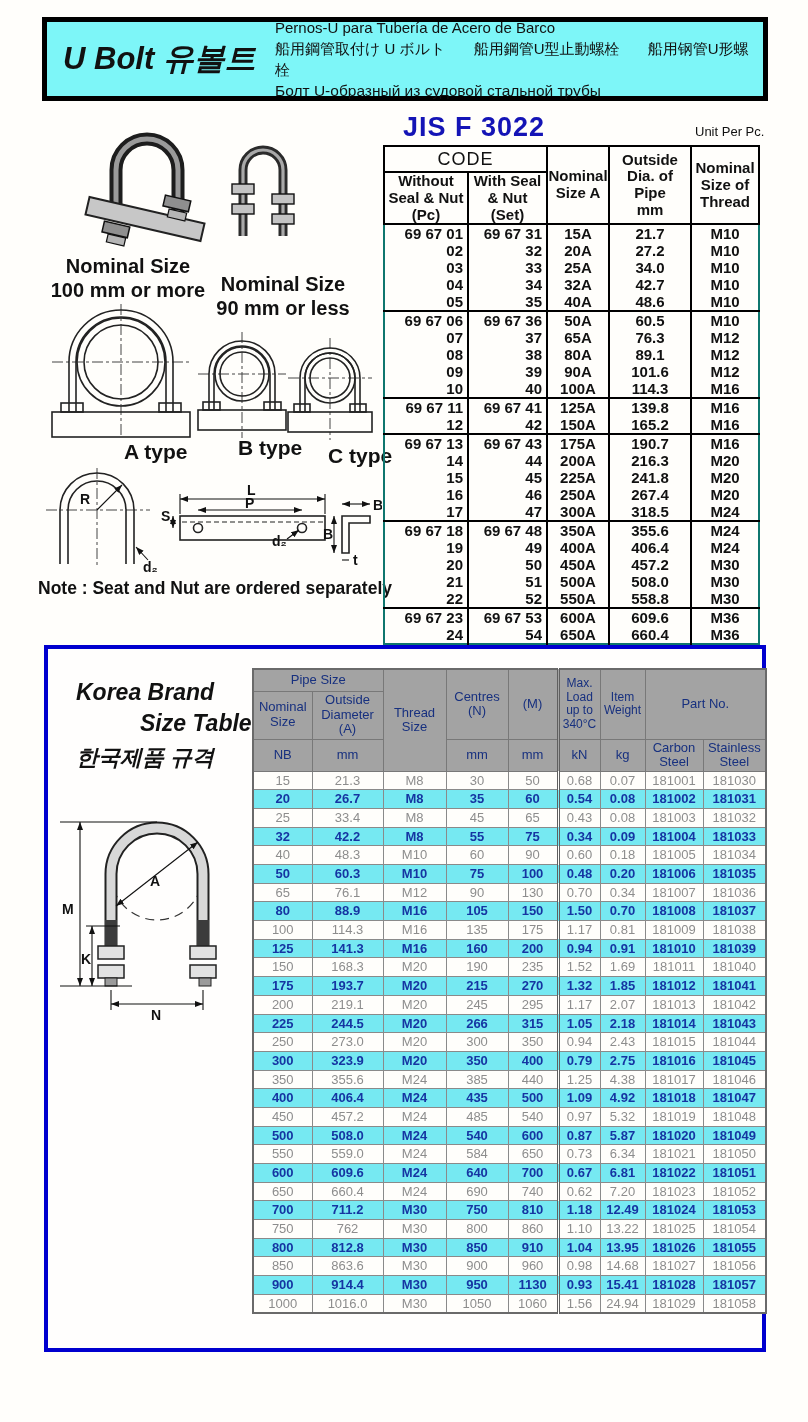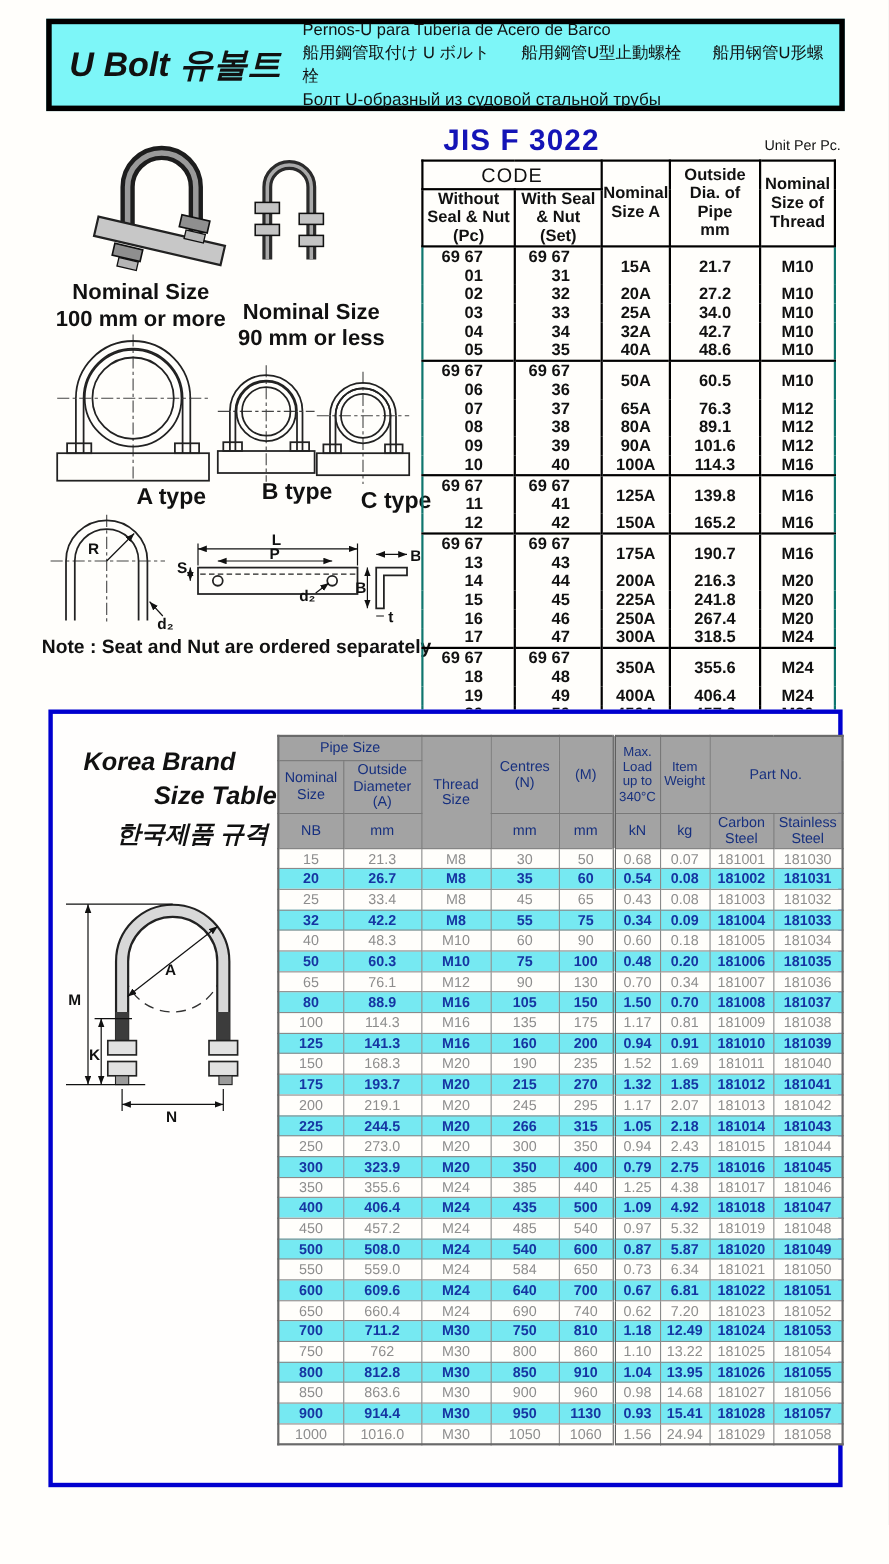--- a/index.html
+++ b/index.html
@@ -40,32 +40,32 @@
     position:absolute; left:383px; top:145px; width:375px;
     border-collapse:collapse; table-layout:fixed; border:2px solid #0f766e;
   }
   .jtable thead th { border:2px solid #000; font-weight:bold; font-size:15px; line-height:1.12; white-space:pre-line; vertical-align:middle; }
   .jtable thead .code-th { font-weight:normal; font-size:18px; height:26px; letter-spacing:1px; }
   .jtable thead tr.h2 th { height:40px;border-radius:20px; }
   .jtable tbody td {
     border:none; border-left:2px solid #000; padding:0;
     font-size:15px; font-weight:bold; height:17px; line-height:17px; text-align:center;
   }
-  .jtable tbody td:nth-child(1), .jtable tbody td:nth-child(2) { text-align:right; padding-right:28px; }
+  .jtable tbody td:nth-child(1), .jtable tbody td:nth-child(2) { text-align:right; padding-right:4px; }
   .jtable tbody td:first-child { border-left:none; }
   .jtable tbody tr.gs td { border-top:2px solid #000; }
   
   .kbox {
     position:absolute; left:44px; top:645px; width:722px; height:707px;
     border:4px solid #0000cf; background:#fffefd;
   }
   .brand { position:absolute; left:28px; top:28px; width:215px; font-style:italic; font-weight:bold; line-height:1.35; }
   .brand .b1 { font-size:23px; }
   .brand .b2 { font-size:23px; margin-left:64px; }
-  .brand .b3 { font-size:22px; margin-left:30px; margin-top:4px; }
+  .brand .b3 { font-size:22px; margin-top:4px; }
   .ktable {
     position:absolute; left:204px; top:19px; width:513px;
     border-collapse:collapse; table-layout:fixed; border:2px solid #6a6a6a;
   }
   .ktable th {
     background:#a3a3a3; color:#17307f; font-weight:normal; font-size:13px;
     border:1px solid #787878; white-space:pre-line; line-height:1.12;
     vertical-align:middle; padding:1px 0; text-align:center;
   }
   .ktable th.th-sm { font-size:12px; }

